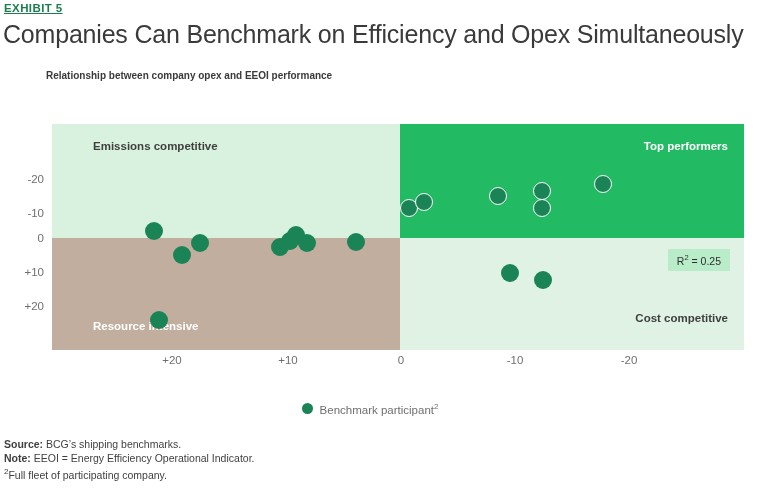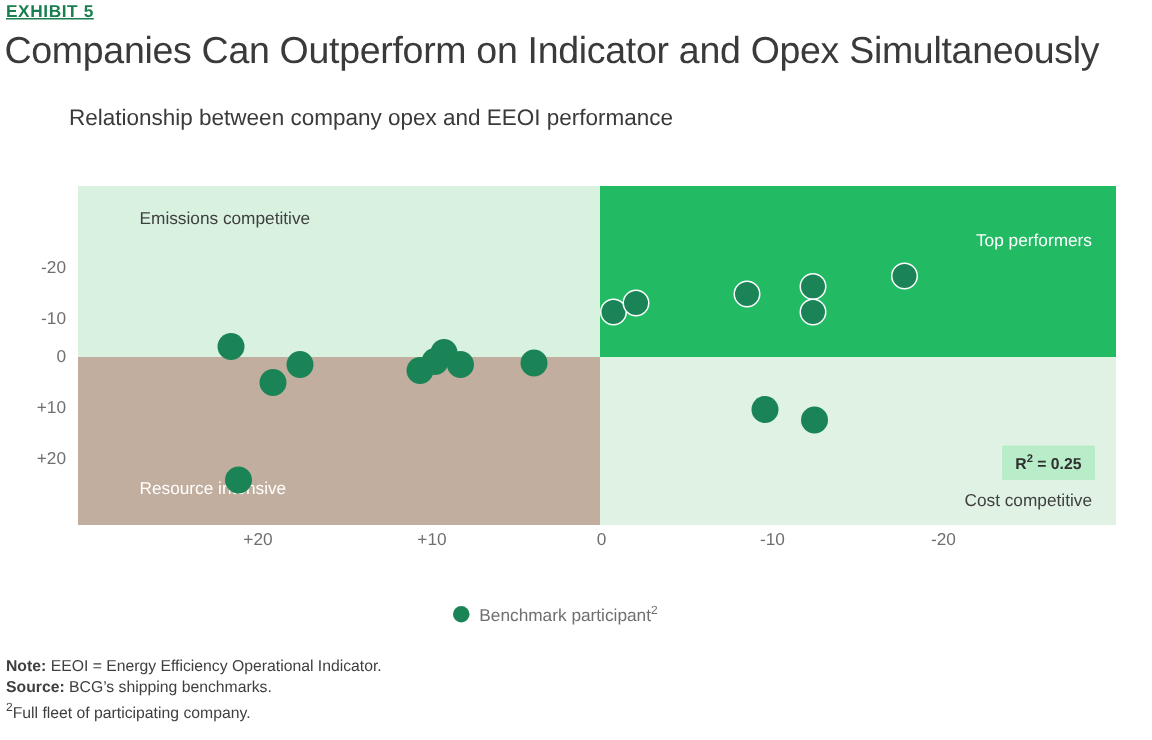--- a/index.html
+++ b/index.html
@@ -16,49 +16,49 @@
     color:#1a7f4f;
     text-decoration:underline;
   }
   .title{
     position:absolute;left:3px;top:20px;width:760px;
     font-size:25px;font-weight:400;color:#3a3a3a;
     letter-spacing:-.2px;white-space:nowrap;
   }
   .subtitle{
     position:absolute;left:4px;top:70px;
-    font-size:15px;font-weight:normal;color:#3a3a3a;padding-left:42px;
+    font-size:10px;font-weight:bold;color:#3a3a3a;padding-left:42px;
   }
   .ylabel{
     position:absolute;left:4px;top:101px;
     font-size:11.5px;color:#2e9e63;
   }
   .ylabel sup,.xlabel sup,.legend-label sup,.fnote sup{font-size:8px;}
 
   
   .plot{
     position:absolute;left:52px;top:124px;width:692px;height:226px;
   }
   .quad{position:absolute;}
   .q-tl{left:0;top:0;width:348px;height:114px;background:#d9f2e0;}
   .q-tr{left:348px;top:0;width:344px;height:114px;background:#22ba63;}
   .q-bl{left:0;top:114px;width:348px;height:112px;background:#c2ae9e;}
   .q-br{left:348px;top:114px;width:344px;height:112px;background:#dff2e4;}
 
-  .qlabel{position:absolute;font-size:11.5px;font-weight:normal;white-space:nowrap;padding-left:23px;}
+  .qlabel{position:absolute;font-size:11.5px;font-weight:bold;white-space:nowrap;padding-left:23px;}
   .ql-tl{left:18px;top:16px;color:#3f3f3f;}
-  .ql-tr{right:16px;top:31px;color:#ffffff;}
+  .ql-tr{right:16px;top:16px;color:#ffffff;}
   .ql-bl{left:18px;bottom:18px;color:#ffffff;}
-  .ql-br{right:16px;bottom:10px;color:#3f3f3f;}
+  .ql-br{right:16px;bottom:26px;color:#3f3f3f;}
 
   .r2{
     position:absolute;right:14px;top:125px;
     background:#b9ecc8;color:#2f2f2f;
-    font-size:10.5px;font-weight:bold;
-    padding:4px 9px;border-radius:1px;white-space:nowrap;margin-top:48px;
+    font-size:10.5px;font-weight:normal;
+    padding:4px 9px;border-radius:1px;white-space:nowrap;
   }
   .r2 sup{font-size:7.5px;}
 
   .dot{
     position:absolute;width:18px;height:18px;border-radius:50%;
     background:#1b8456;box-sizing:border-box;
     transform:translate(-50%,-50%);
   }
   .dot.ring{border:1.6px solid #ffffff;}
 
@@ -90,21 +90,21 @@
   .notes{position:absolute;left:4px;top:437px;width:740px;}
   .fnote{font-size:10.5px;color:#3f3f3f;line-height:14.2px;white-space:nowrap;}
   .fnote b{font-weight:bold;}
 </style>
 </head>
 <body>
 
 <div class="wrap">
 
   <div class="exhibit">EXHIBIT 5</div>
-  <div class="title">Companies Can Outperform on Indicator and Opex Simultaneously</div>
+  <div class="title">Companies Can Benchmark on Efficiency and Opex Simultaneously</div>
   <div class="subtitle">Relationship between company opex and EEOI performance</div>
 
 
   <div class="ytick" style="left:4px;top:179px;">-20</div>
   <div class="ytick" style="left:4px;top:213px;">-10</div>
   <div class="ytick" style="left:4px;top:238px;">0</div>
   <div class="ytick" style="left:4px;top:272px;">+10</div>
   <div class="ytick" style="left:4px;top:306px;">+20</div>
 
   <div class="plot">
@@ -148,18 +148,18 @@
   <div class="xtick" style="left:515px;">-10</div>
   <div class="xtick" style="left:629px;">-20</div>
 
 
   <div class="legend">
     <span class="legend-dot"></span>
     <span class="legend-label"><span>Benchmark participant</span><sup>2</sup></span>
   </div>
 
   <div class="notes">
+    <div class="fnote"><b>Source:</b><span> BCG’s shipping benchmarks.</span></div>
     <div class="fnote"><b>Note:</b><span> EEOI = Energy Efficiency Operational Indicator.</span></div>
-    <div class="fnote"><b>Source:</b><span> BCG’s shipping benchmarks.</span></div>
     <div class="fnote"><sup>2</sup><span>Full fleet of participating company.</span></div>
   </div>
 
 </div>
 
 </body></html>

